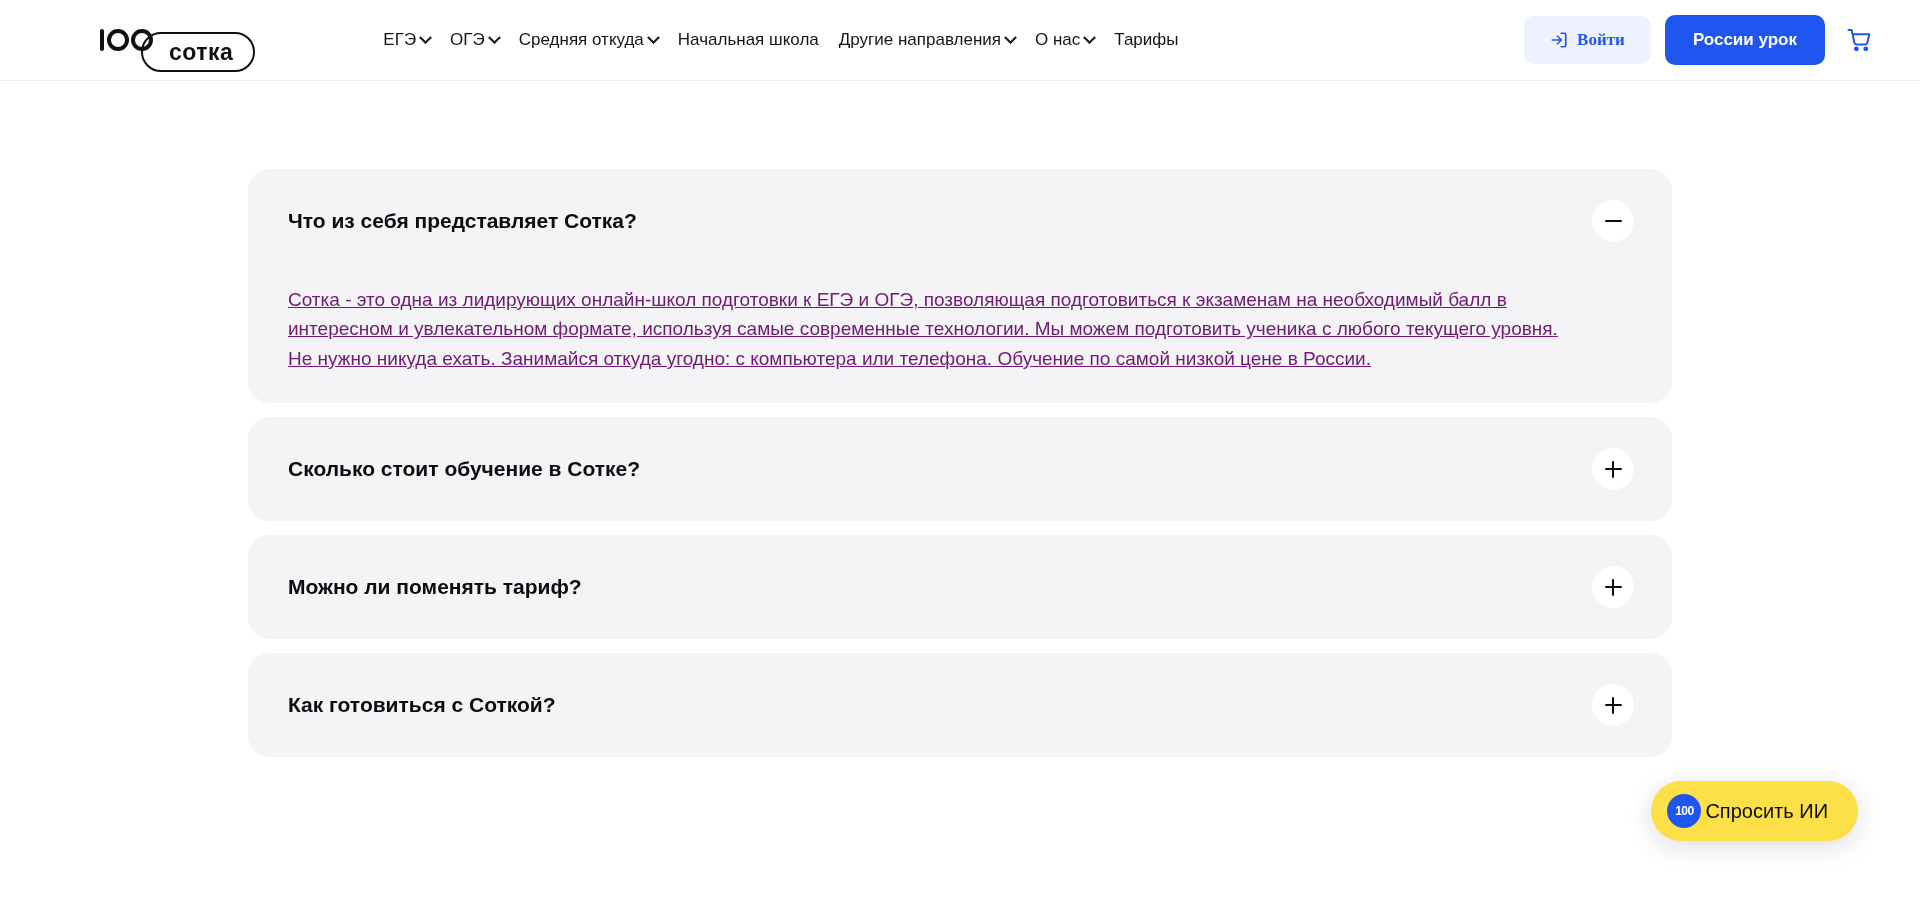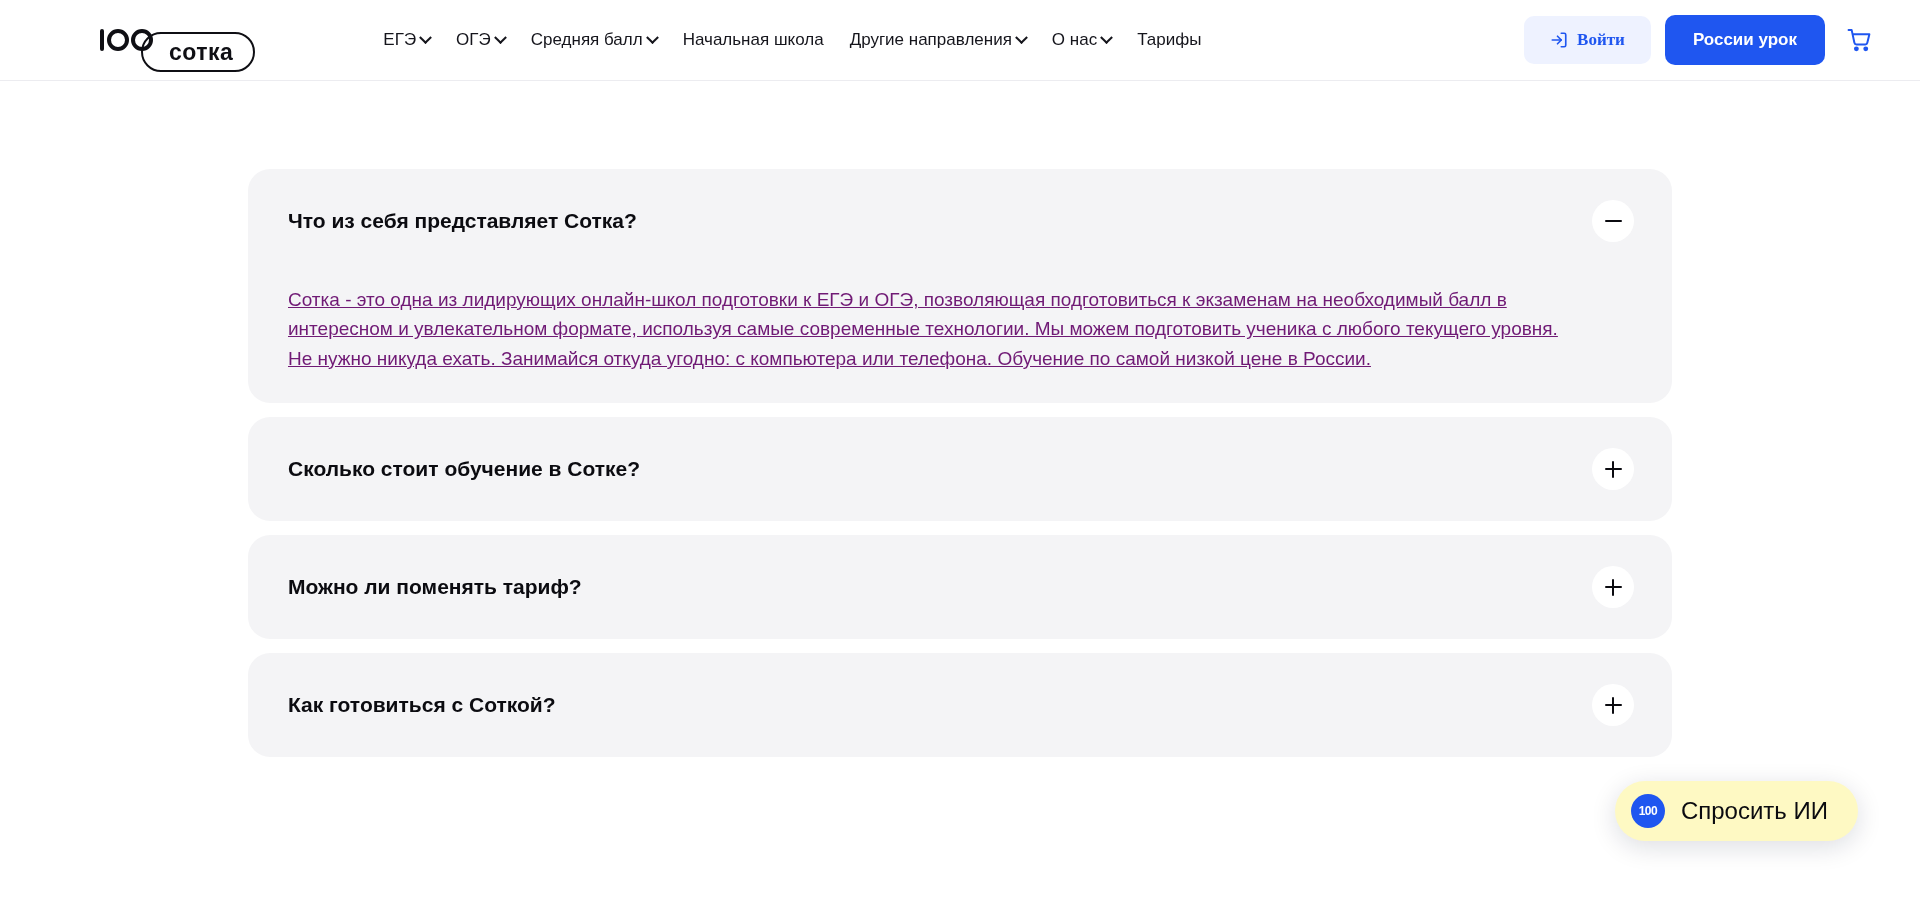--- a/index.html
+++ b/index.html
@@ -70,21 +70,21 @@
     font-weight: 700;
     letter-spacing: 0.5px;
     color: #0f0f14;
     line-height: 1.05;
     margin-top: 24px;
   }
 
   .nav {
     display: flex;
     align-items: center;
-    gap: 26px;
+    gap: 20px;
     margin-left: 128px;
   }
   .nav-item {
     display: flex;
     align-items: center;
     gap: 5px;
     font-size: 17px;
     color: #15151c;
     cursor: pointer;
     white-space: nowrap;
@@ -208,43 +208,43 @@
     padding-top: 42px;
     max-width: 1290px;
     text-decoration: underline;
   }
 
   
   .ai-widget {
     position: absolute;
     right: 62px;
     bottom: 72px;
-    background: #fef9c3;
+    background: #fde047;
     border-radius: 40px;
     box-shadow: 0 6px 26px rgba(13,18,48,0.14);
     display: flex;
     align-items: center;
-    gap: 16px;
+    gap: 4px;
     padding: 13px 30px 13px 16px;
     cursor: pointer;
   }
   .ai-badge {
     width: 34px; height: 34px;
     border-radius: 50%;
     background: #1f56f0;
     color: #ffffff;
     display: flex;
     align-items: center;
     justify-content: center;
     font-size: 12px;
     font-weight: 700;
     letter-spacing: -0.5px;
   }
   .ai-label {
-    font-size: 24px;
+    font-size: 20px;
     color: #0b0b10;
   }
 </style>
 </head>
 <body>
 
 <div class="header">
 
   <div class="logo">
     <span class="logo-mark">
@@ -258,21 +258,21 @@
   <nav class="nav">
     <div class="nav-item">
       <span>ЕГЭ</span>
       <i class="chev"></i>
     </div>
     <div class="nav-item">
       <span>ОГЭ</span>
       <i class="chev"></i>
     </div>
     <div class="nav-item">
-      <span>Средняя балл</span>
+      <span>Средняя откуда</span>
       <i class="chev"></i>
     </div>
     <div class="nav-item">
       <span>Начальная школа</span>
     </div>
     <div class="nav-item">
       <span>Другие направления</span>
       <i class="chev"></i>
     </div>
     <div class="nav-item">

